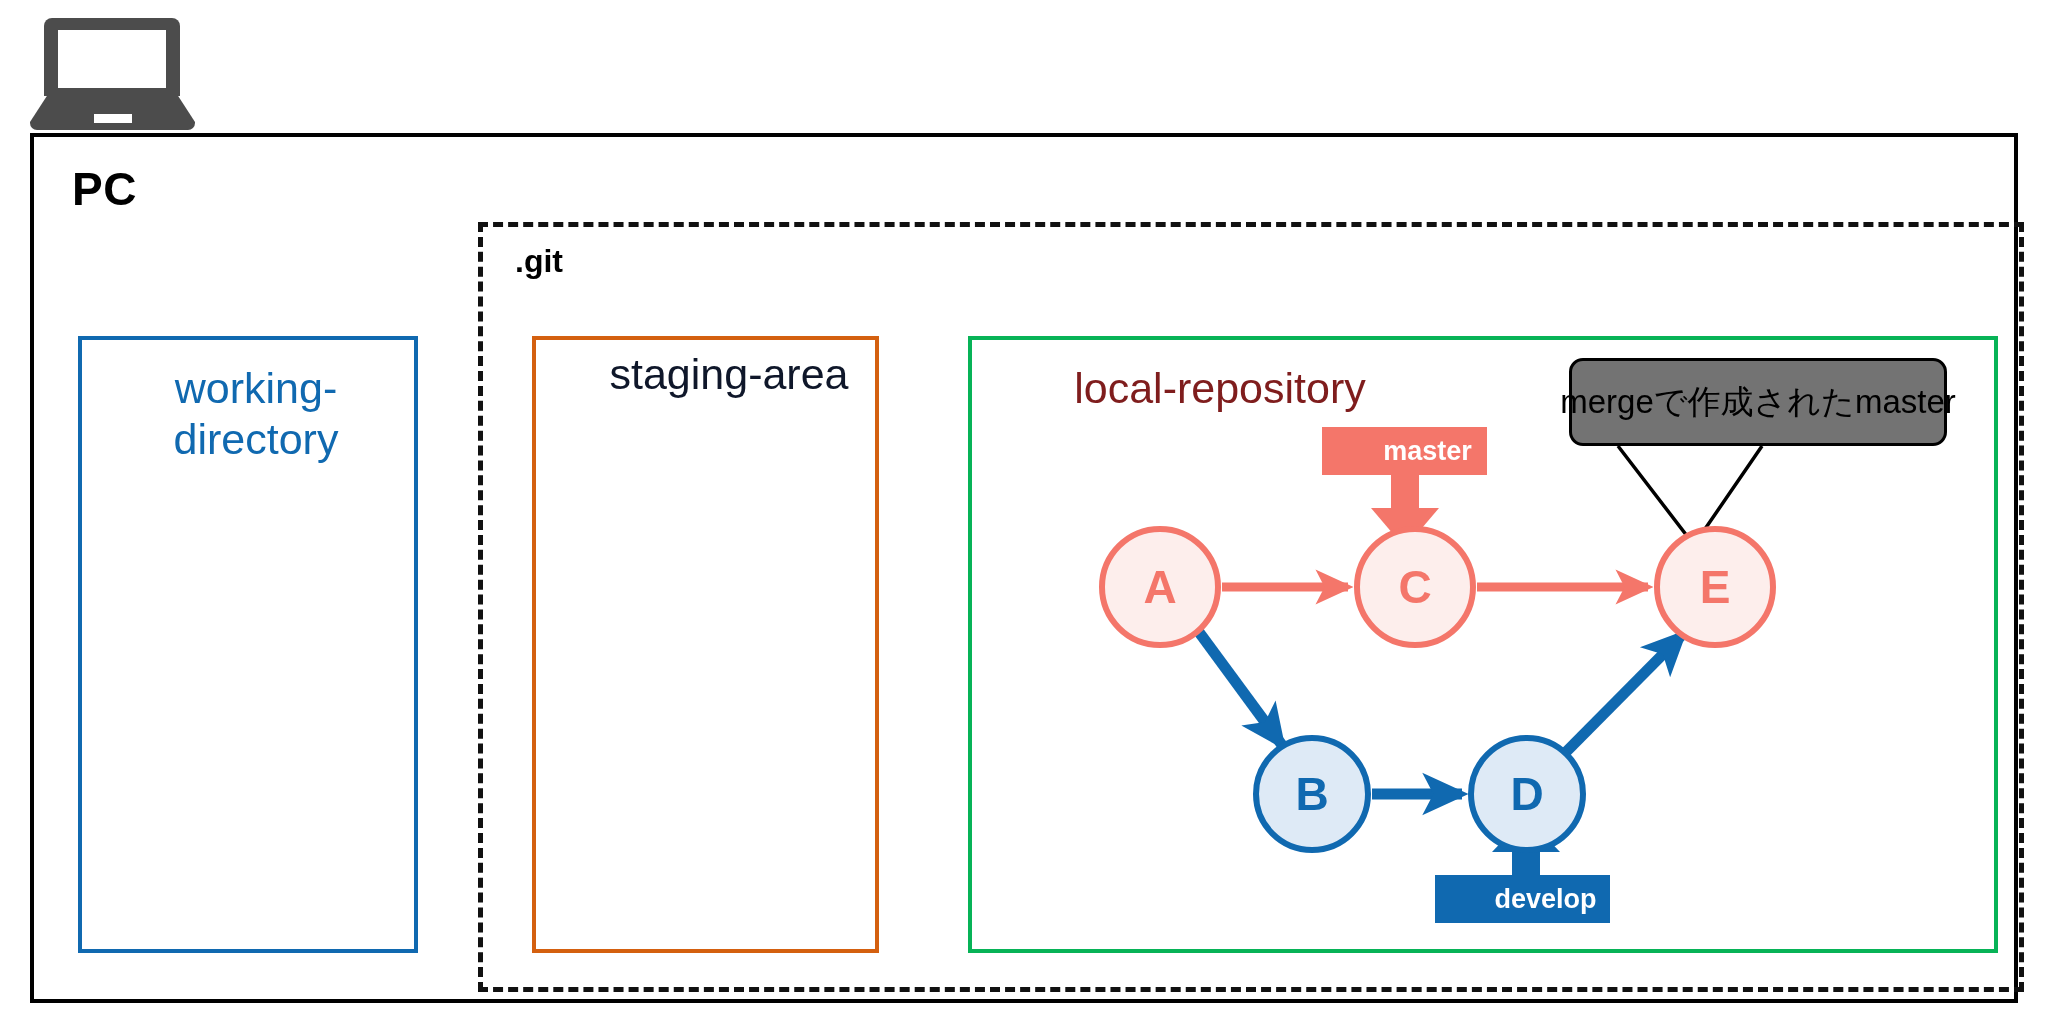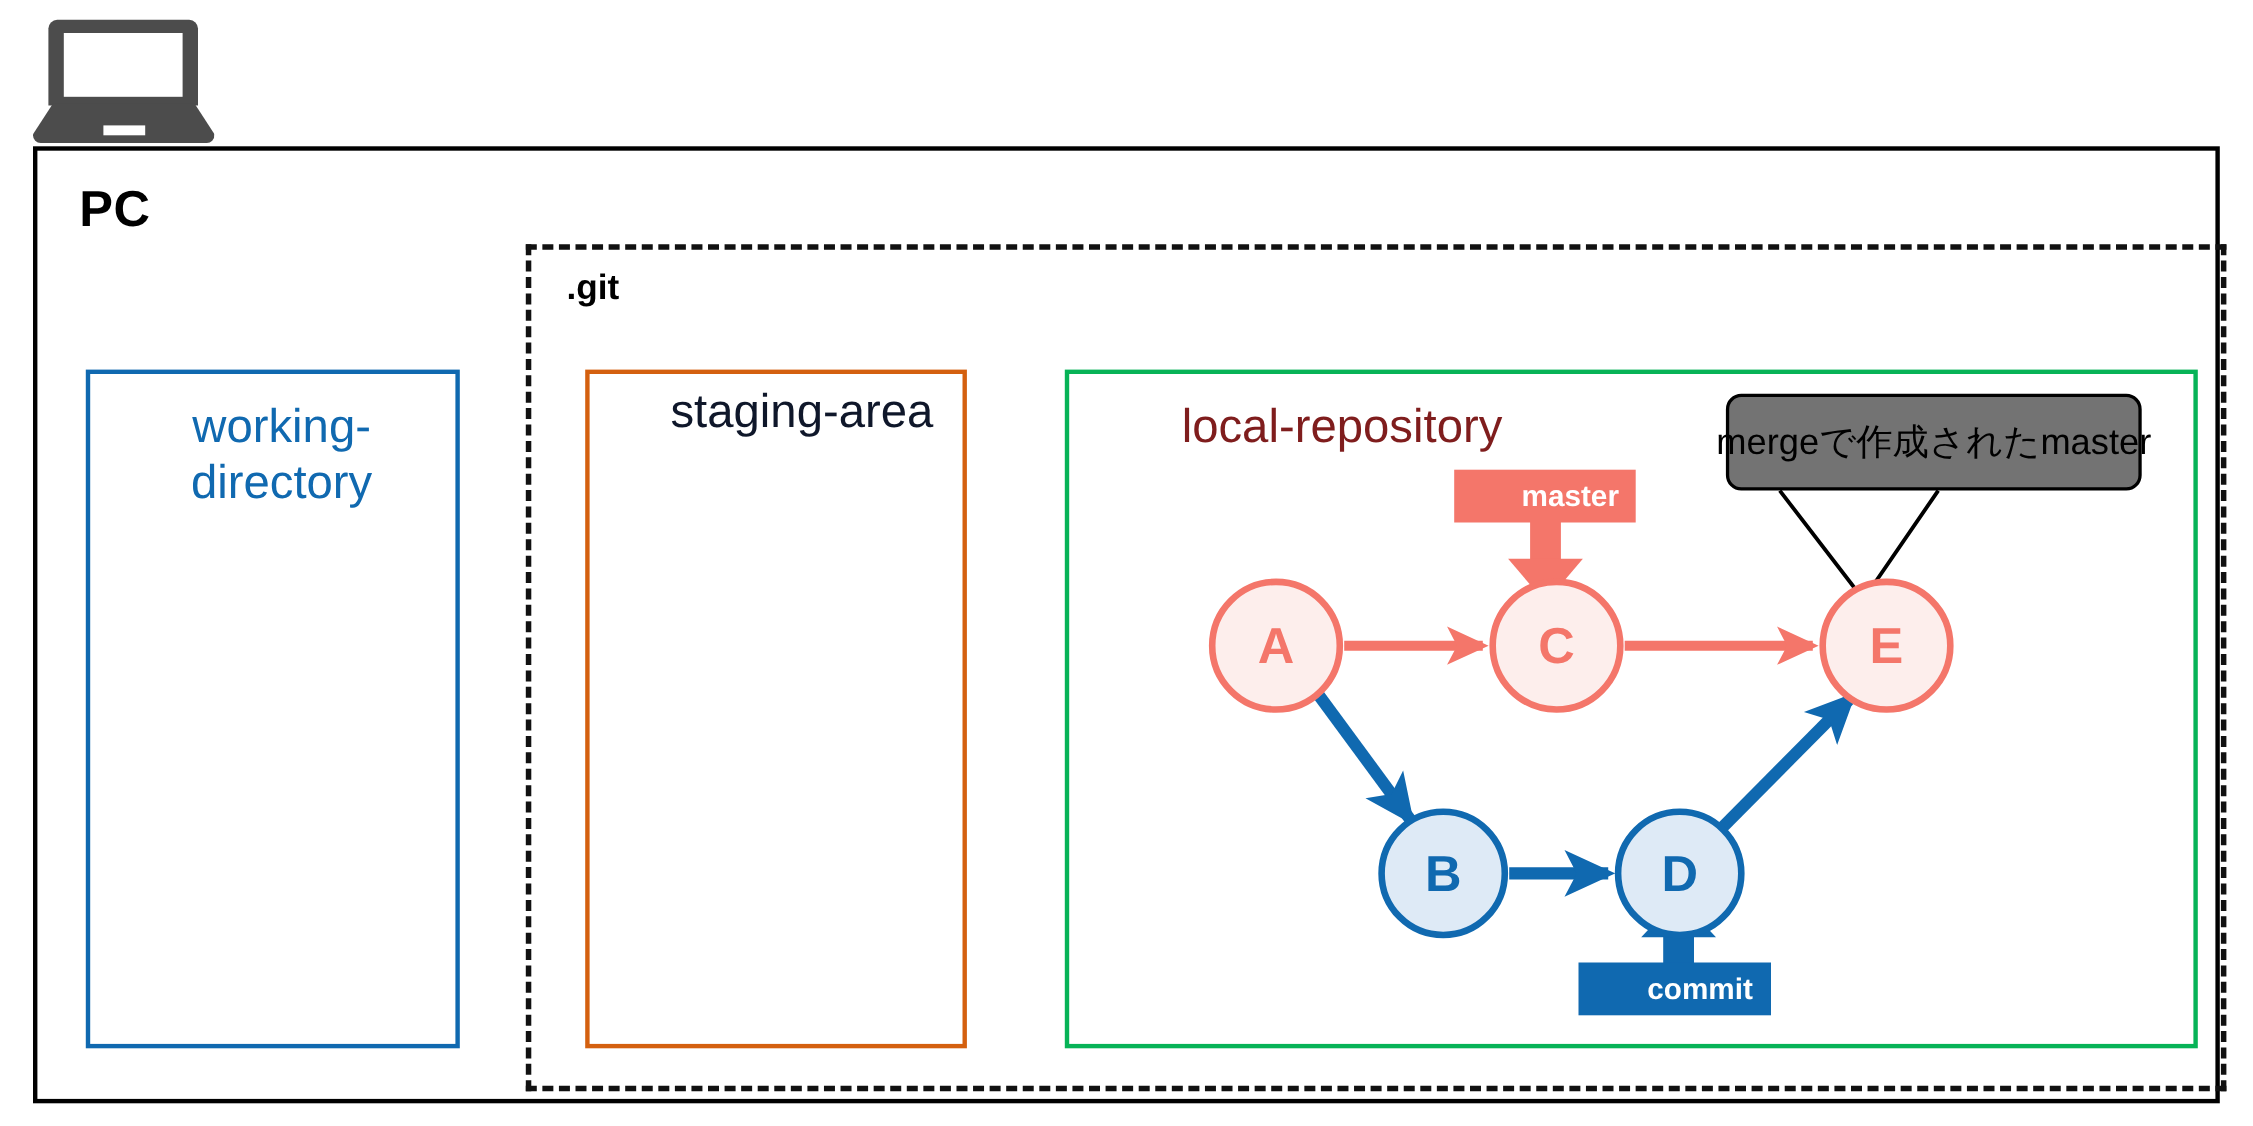--- a/index.html
+++ b/index.html
@@ -177,21 +177,21 @@
   <div class="node-label node-red" style="left:1160px; top:587px;">A</div>
   <div class="node-label node-blue" style="left:1312px; top:794px;">B</div>
   <div class="node-label node-red" style="left:1415px; top:587px;">C</div>
   <div class="node-label node-blue" style="left:1527px; top:794px;">D</div>
   <div class="node-label node-red" style="left:1715px; top:587px;">E</div>
 
   <div class="badge badge-master">
     <span>master</span>
   </div>
   <div class="badge badge-develop">
-    <span>commit</span>
+    <span>develop</span>
   </div>
 
   <div class="callout">
     <span class="callout-line">mergeで作成された</span>
     <span class="callout-line">master</span>
   </div>
 
 </div>
 
 </body></html>

